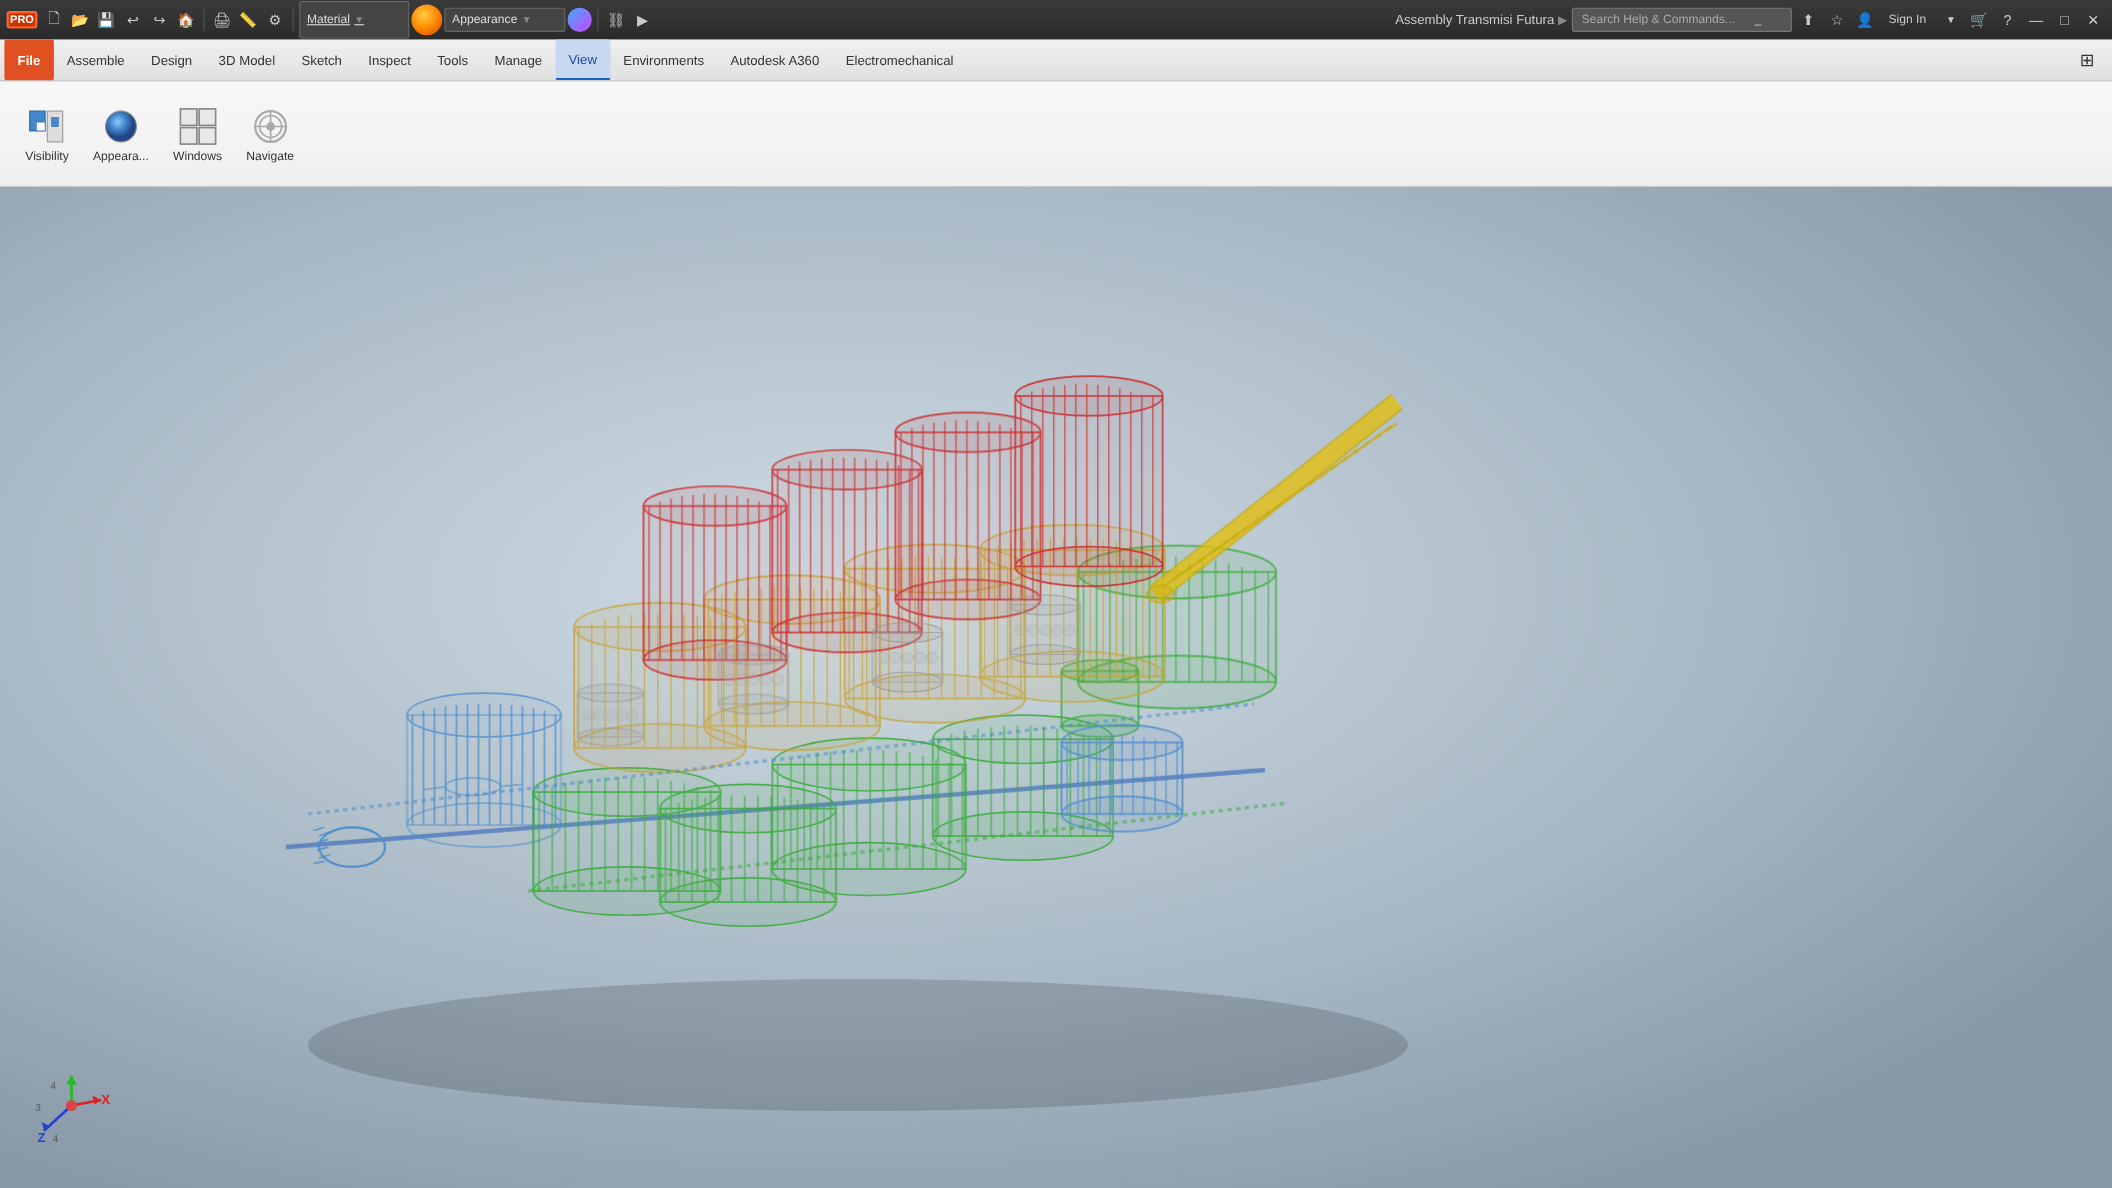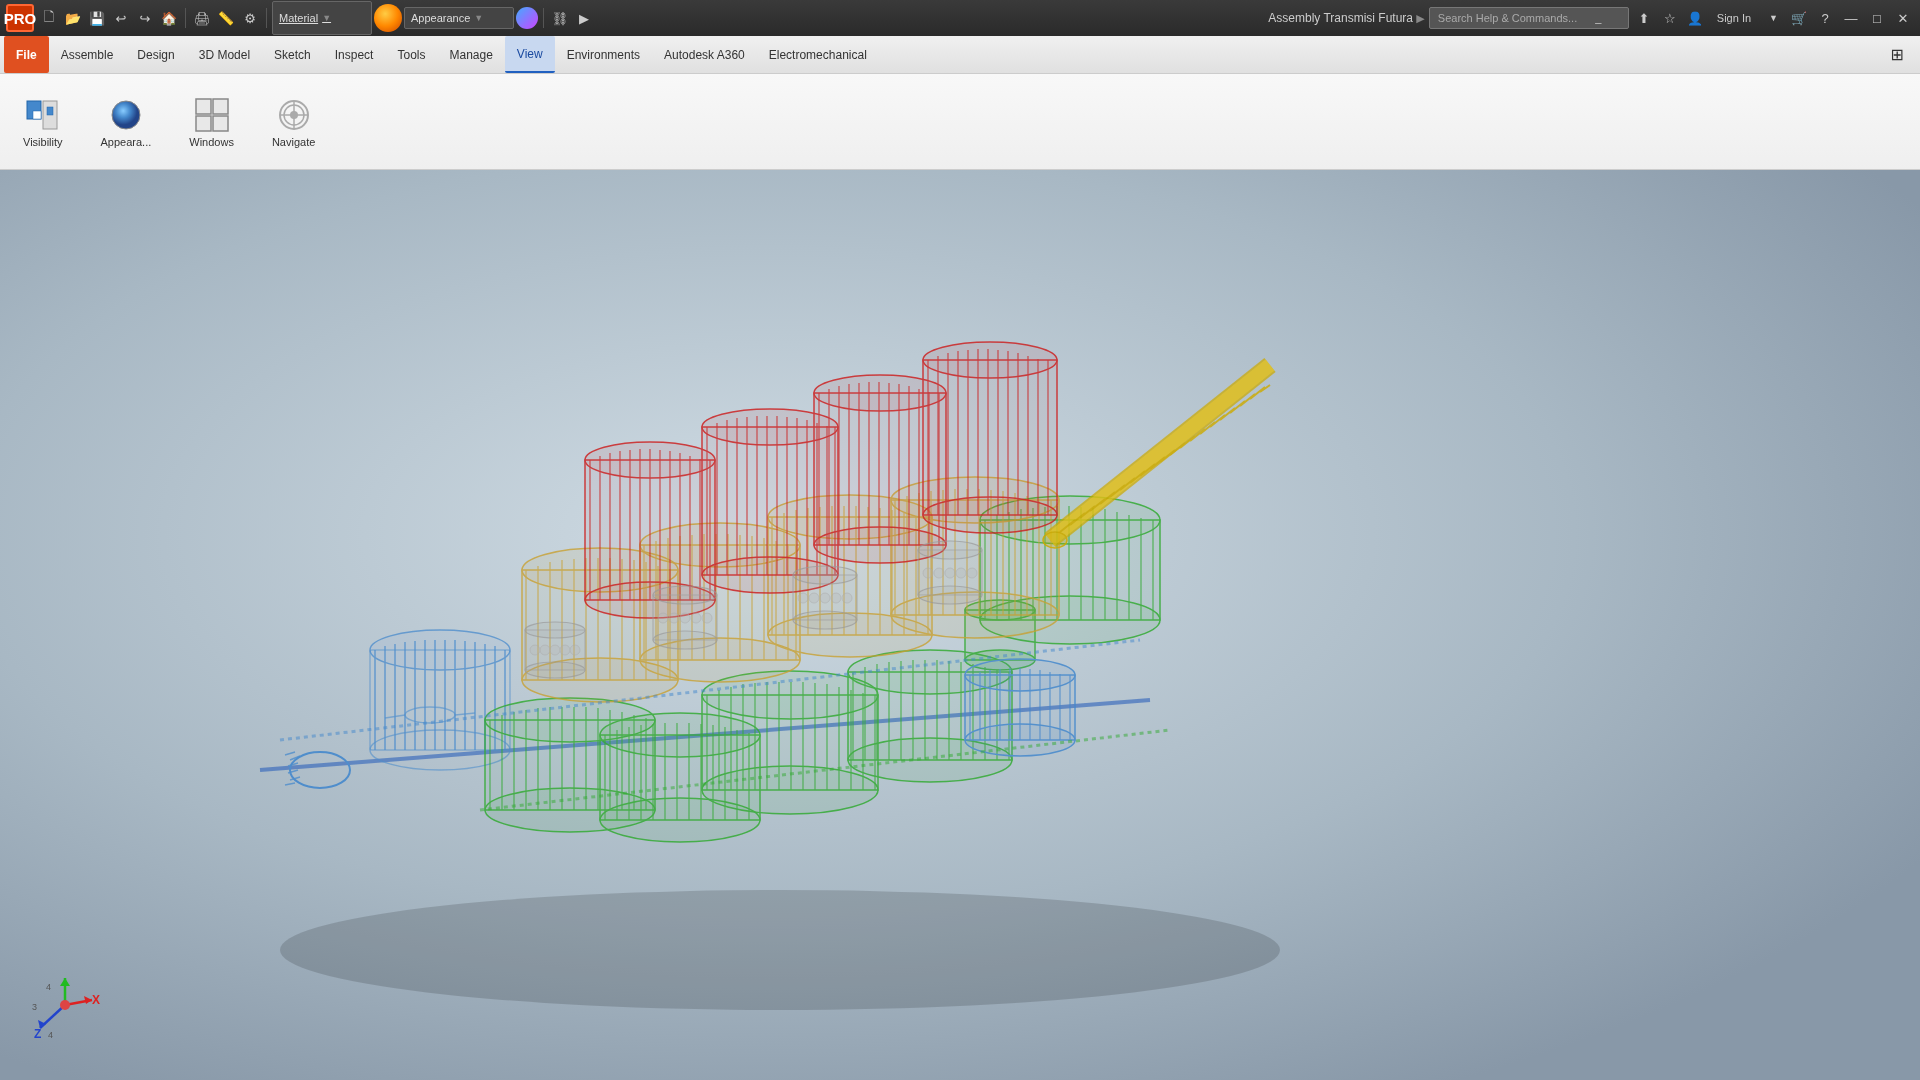--- a/index.html
+++ b/index.html
@@ -9,26 +9,26 @@
     #title-bar {
       height: 36px;
       background: linear-gradient(to bottom, #3a3a3a, #2a2a2a);
       display: flex;
       align-items: center;
       padding: 0 6px;
       gap: 4px;
       color: #ccc;
     }
     .title-bar-logo {
-      width: 28px; height: 28px;
+      width: 28px; height: 16px;
       background: #cc3300;
       border: 2px solid #ff6633;
       border-radius: 3px;
       display: flex; align-items: center; justify-content: center;
-      color: white; font-weight: bold; font-size: 15px;
+      color: white; font-weight: bold; font-size: 10px;
       flex-shrink: 0;
       text-align: center;
     }
     .title-bar-icons {
       display: flex; align-items: center; gap: 2px;
     }
     .tb-icon {
       width: 22px; height: 22px;
       background: transparent;
       border: 1px solid transparent;
@@ -98,21 +98,20 @@
     }
 
     
     #ribbon {
       height: 96px;
       background: linear-gradient(to bottom, #f8f8f8, #efefef);
       border-bottom: 1px solid #ccc;
       display: flex;
       align-items: center;
       padding: 8px 12px;
-      gap: 16px;
     }
     .ribbon-btn-large {
       display: flex;
       flex-direction: column;
       align-items: center;
       padding: 6px 10px;
       border: 1px solid transparent;
       border-radius: 3px;
       cursor: pointer;
       background: transparent;

